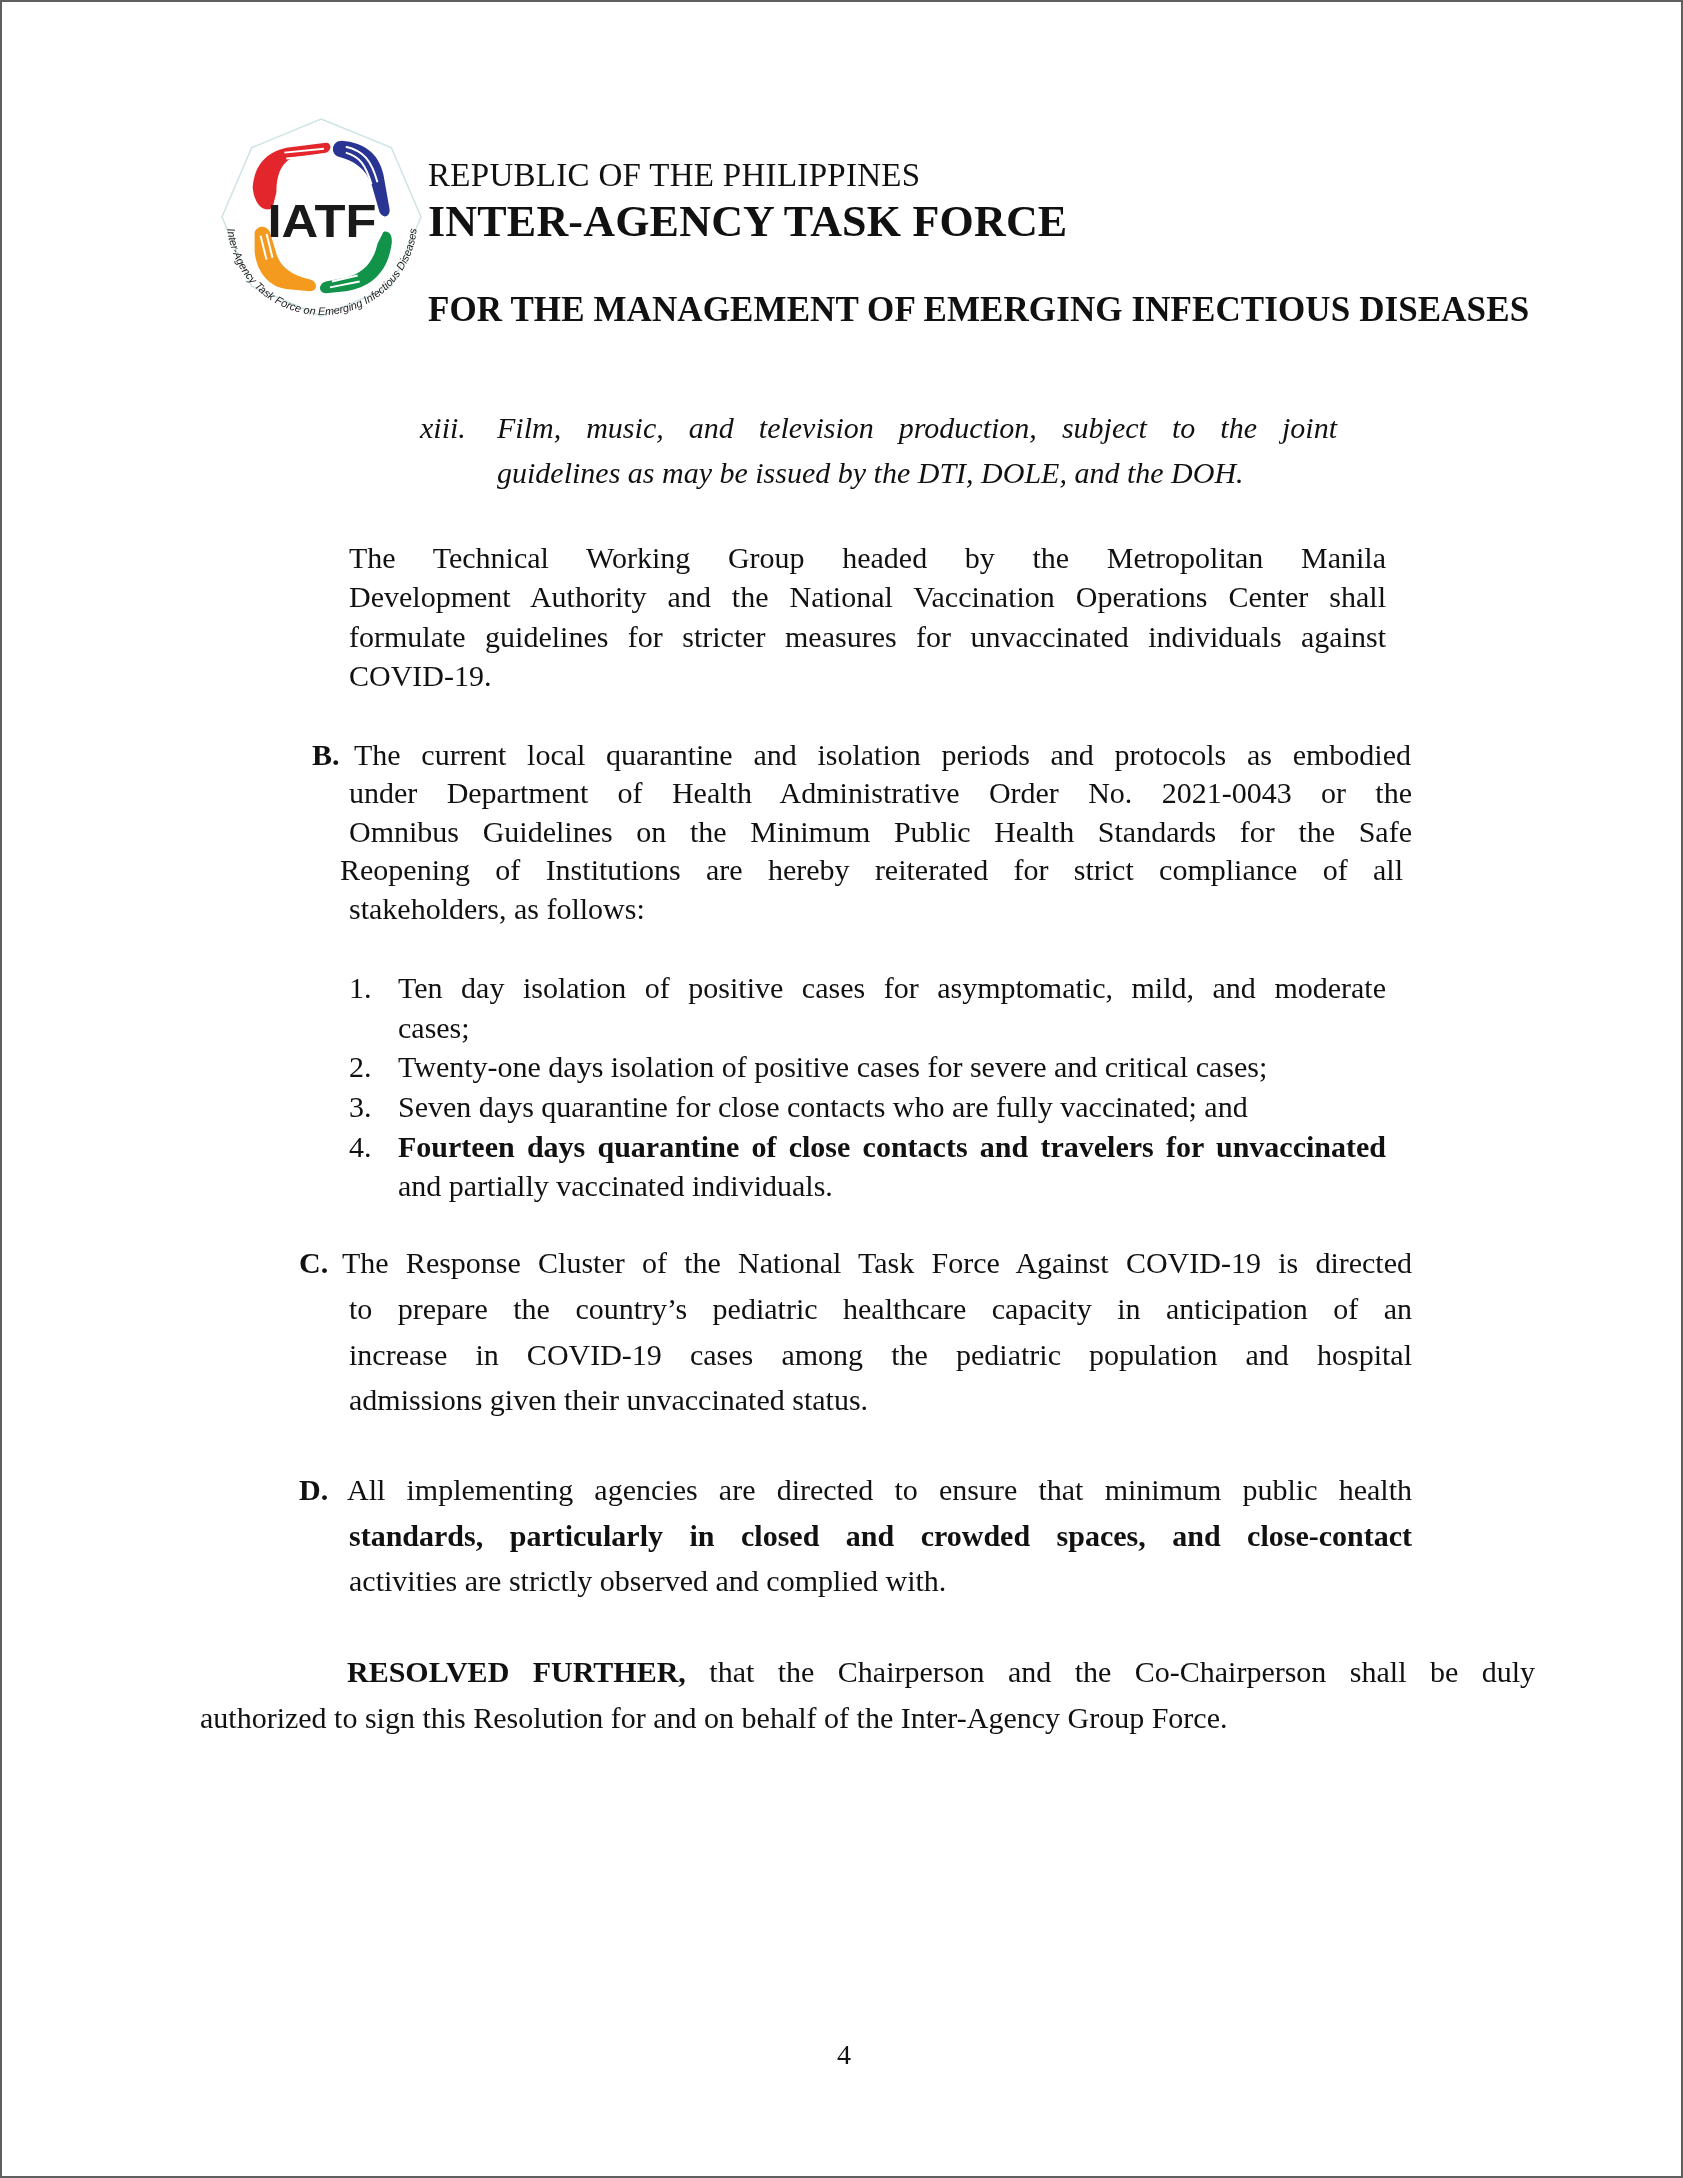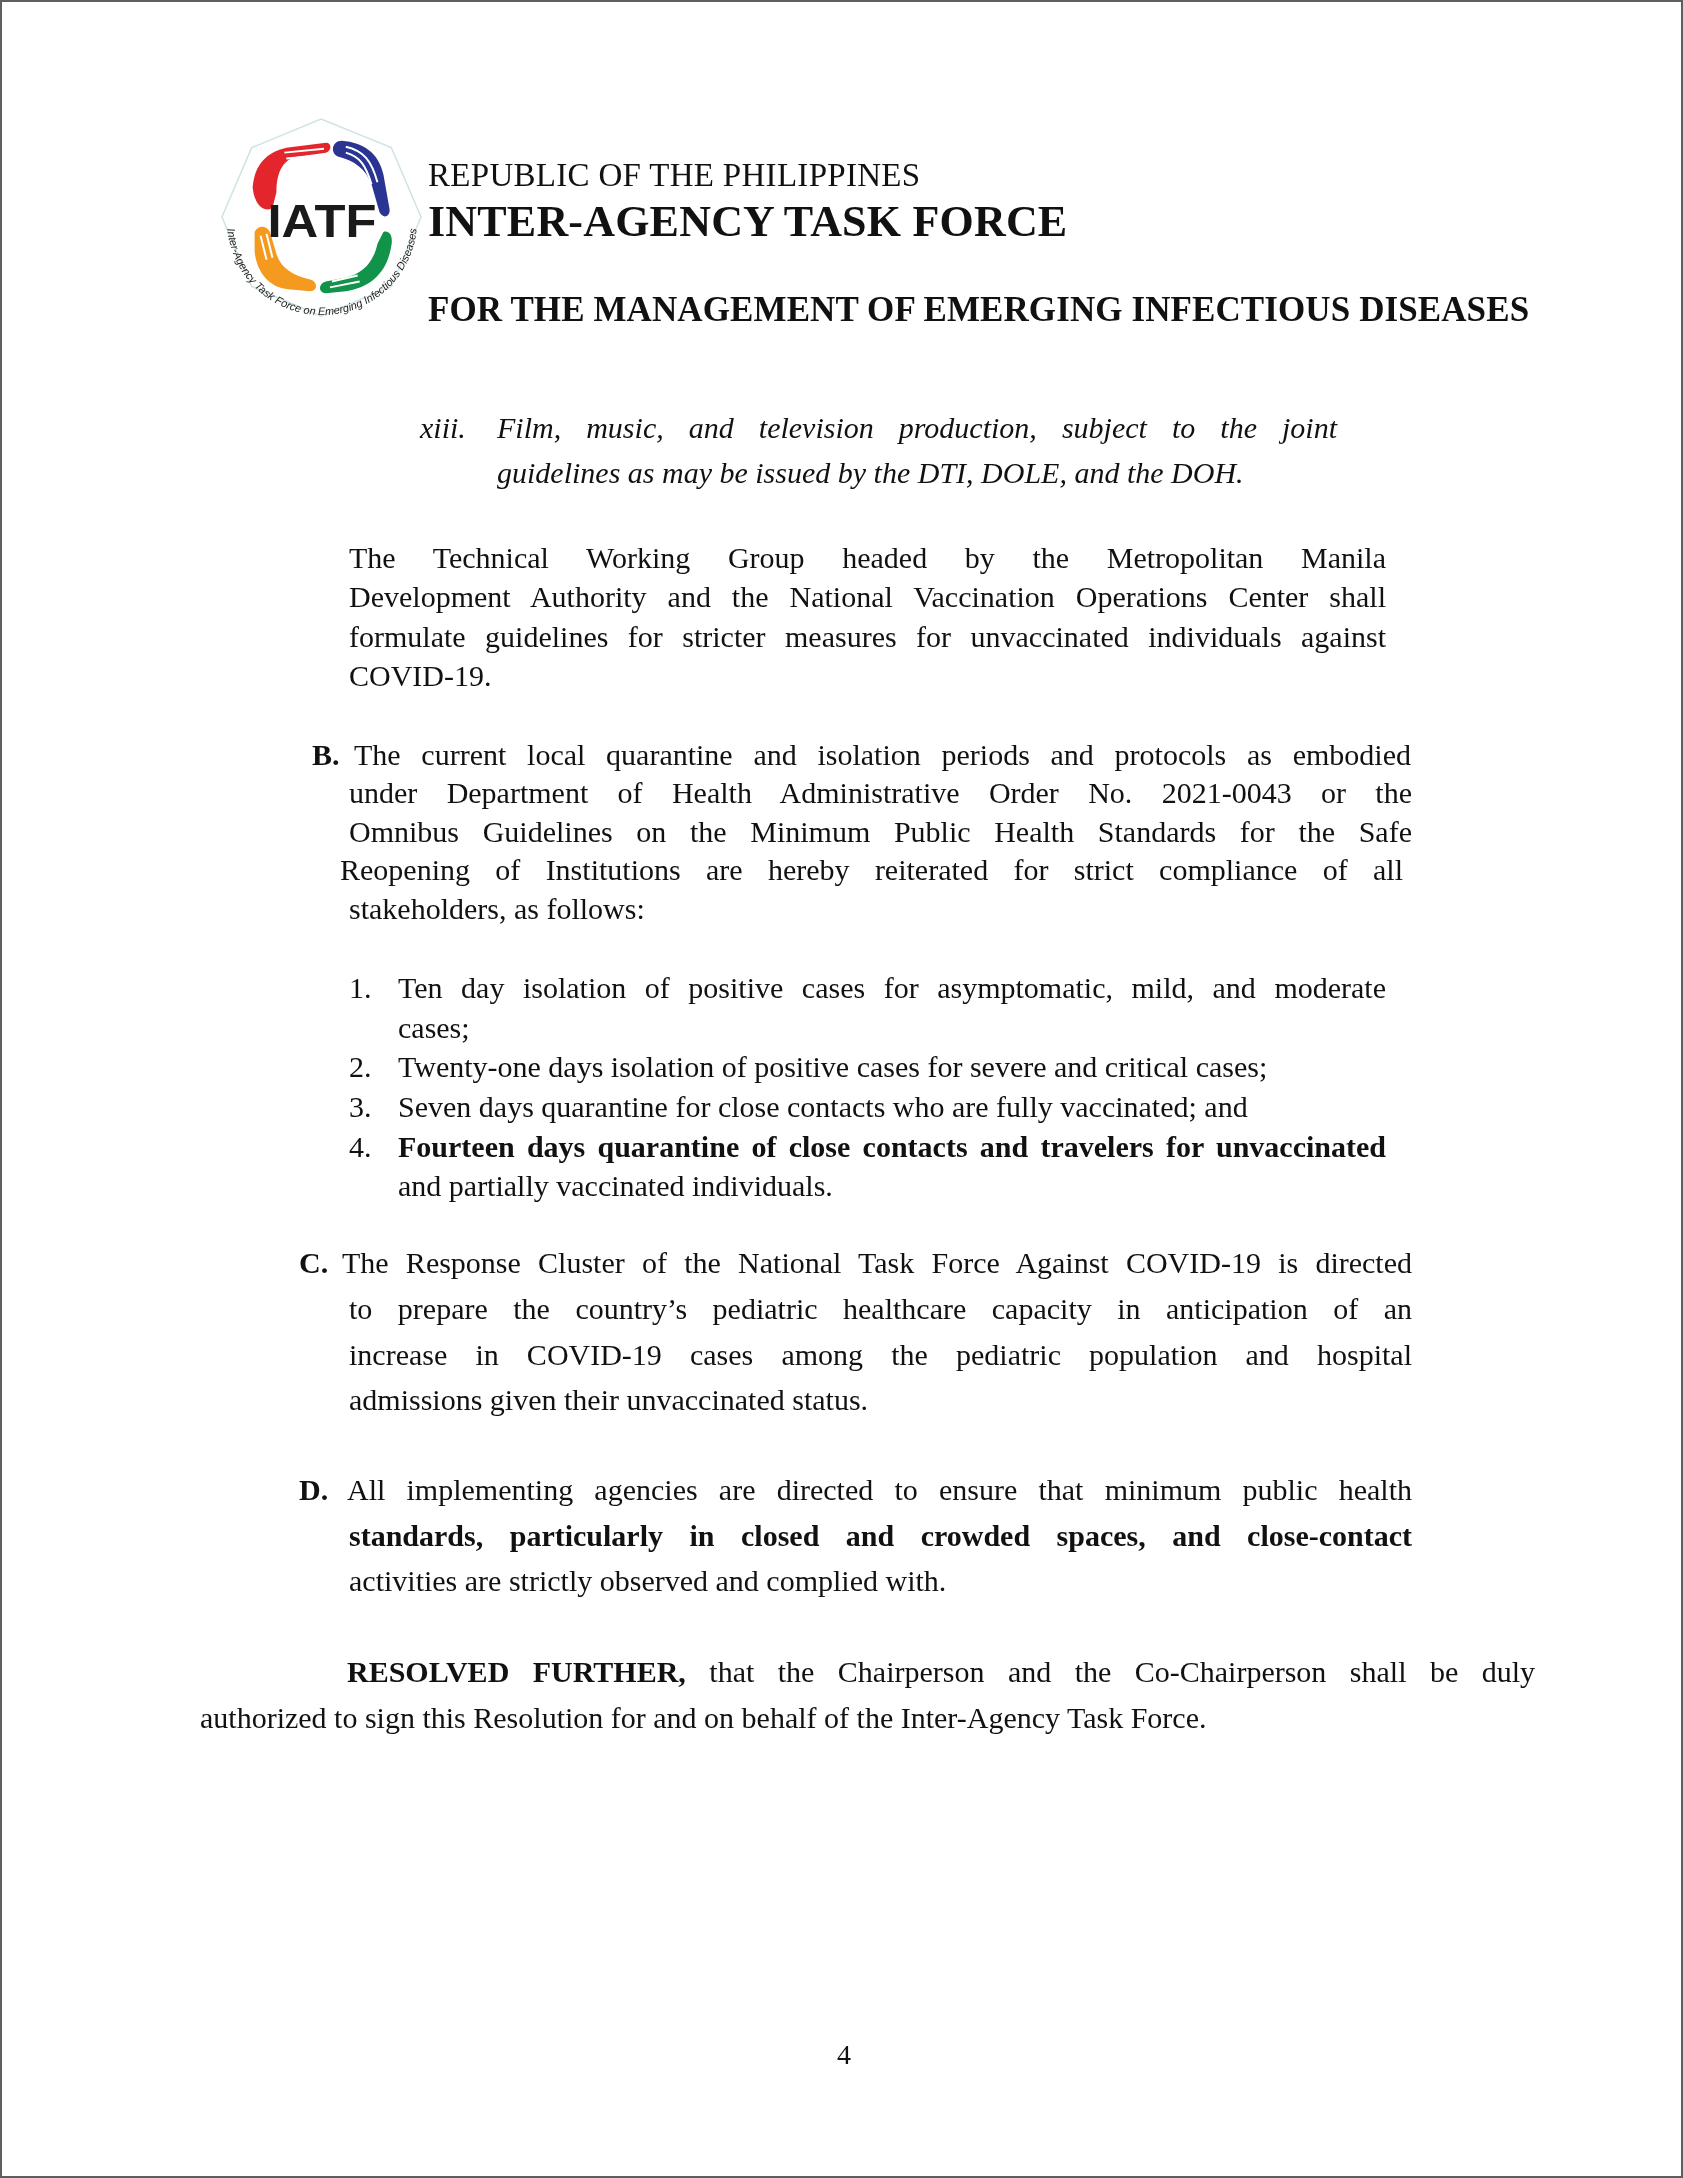--- a/index.html
+++ b/index.html
@@ -104,18 +104,18 @@
     <div class="t just" style="left:345px; top:1468px; width:1065px;">All implementing agencies are directed to ensure that minimum public health</div>
     <div class="t just" style="left:347px; top:1514px; width:1063px;font-weight:bold;">standards, particularly in closed and crowded spaces, and close-contact</div>
     <div class="t" style="left:347px; top:1559px;">activities are strictly observed and complied with.</div>
   </div>
 
   <div>
     <div class="t just" style="left:297px; top:1650px; width:1188px;margin-left:48px;">
       <span class="b">RESOLVED FURTHER,</span>
       <span>that the Chairperson and the Co-Chairperson shall be duly</span>
     </div>
-    <div class="t" style="left:198px; top:1696px;">authorized to sign this Resolution for and on behalf of the Inter-Agency Task Force.</div>
+    <div class="t" style="left:198px; top:1696px;">authorized to sign this Resolution for and on behalf of the Inter-Agency Group Force.</div>
   </div>
 
   <div class="pn">4</div>
 </div>
 
 
 </body></html>

